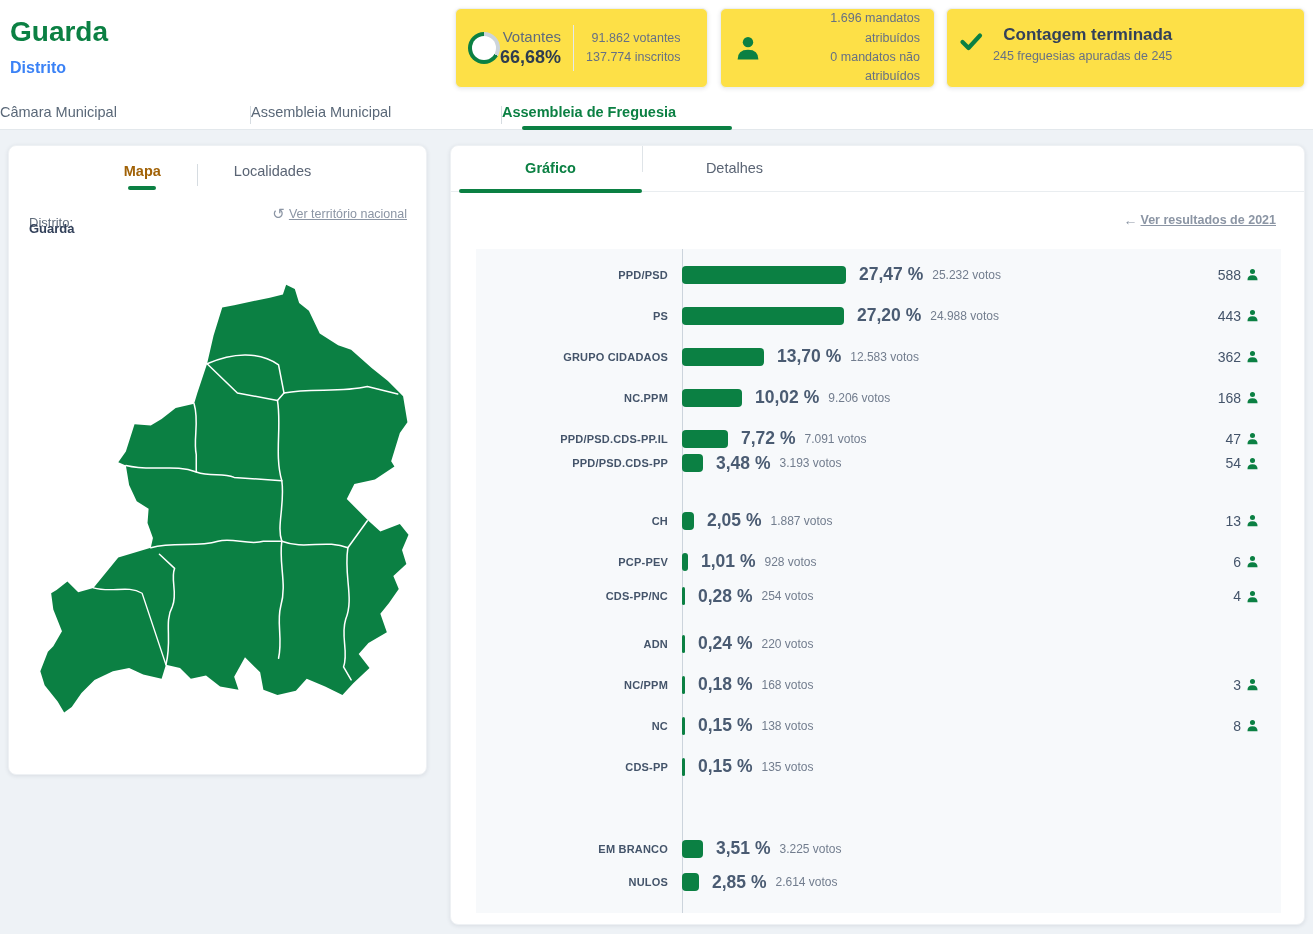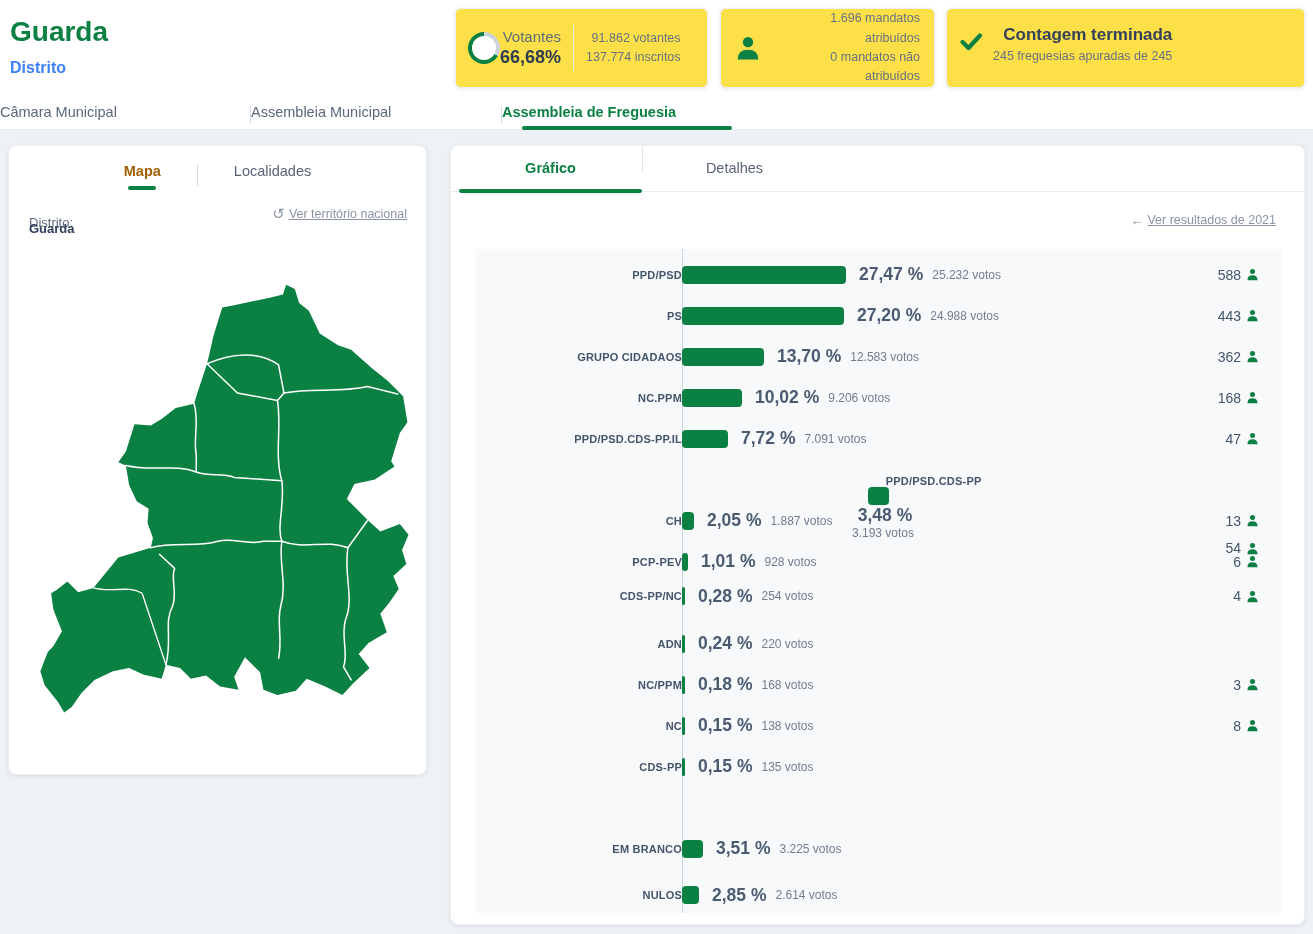--- a/index.html
+++ b/index.html
@@ -78,28 +78,28 @@
   .result-tab { width:183px; text-align:center; font-size:14.5px; color:#5a6474;
     position:relative; height:46px; line-height:44px; cursor:pointer; }
   .result-tab.active { color:#0b8043; font-weight:bold; }
   .result-tab.active::after { content:""; position:absolute; left:0; right:0; bottom:-1px;
     height:4px; background:#0b8043; border-radius:2px; }
   .result-tab-div { width:1px; height:26px; background:#dfe4e8; }
 
   .history-link { position:absolute; right:28px; top:66px; font-size:12.5px; color:#8b95a4;
     cursor:pointer; display:flex; align-items:center; gap:3px; }
   .history-link .arrow-glyph { font-size:14px; }
-  .history-link span.link-text { text-decoration:underline; }
+  .history-link span.link-text { text-decoration:underline;font-weight:bold; }
 
   .plot { position:absolute; left:25px; top:103px; width:805px; height:664px; background:#f7f9fb; }
   .axis-line { position:absolute; left:206px; top:0; width:1px; height:664px; background:#ccd4dc; }
 
   .chart-row { position:absolute; left:0; height:34px; width:100%;
     display:flex; align-items:center; }
-  .party-label { width:206px; padding-right:0; text-align:right; font-size:11px;
+  .party-label { width:206px; padding-right:14px; text-align:right; font-size:11px;
     font-weight:bold; color:#44546a; letter-spacing:.2px; flex:0 0 auto; }
   .result-bar { height:18px; background:#0b8043; border-radius:4px; flex:0 0 auto; }
   .percent-value { margin-left:13px; font-size:17.5px; font-weight:bold; color:#4a5b72; white-space:nowrap; }
   .votes-value { margin-left:9px; font-size:12px; color:#727d8e; white-space:nowrap; }
   .mandates { margin-left:auto; padding-right:22px; display:flex; align-items:center; gap:5px; }
   .mandates-count { font-size:14px; color:#44546a; }
 </style>
 </head>
 <body>
 
@@ -267,21 +267,21 @@
         <span class="percent-value">7,72 %</span>
         <span class="votes-value">7.091 votos</span>
         <div class="mandates">
           <span class="mandates-count">47</span>
           <svg width="13" height="13" viewBox="0 0 16 16">
   <circle cx="8" cy="4.2" r="3.1" fill="#0b8043"></circle>
   <path d="M1.8 15 q0 -6 6.2 -6 q6.2 0 6.2 6 z" fill="#0b8043"></path>
           </svg>
         </div>
       </div>
-      <div class="chart-row" style="top: 226px; height: 34px; flex-direction: column;">
+      <div class="chart-row" style="top: 197px; height: 34px;">
         <div class="party-label">PPD/PSD.CDS-PP</div>
         <div class="result-bar" style="width: 21px;"></div>
         <span class="percent-value">3,48 %</span>
         <span class="votes-value">3.193 votos</span>
         <div class="mandates">
           <span class="mandates-count">54</span>
           <svg width="13" height="13" viewBox="0 0 16 16">
   <circle cx="8" cy="4.2" r="3.1" fill="#0b8043"></circle>
   <path d="M1.8 15 q0 -6 6.2 -6 q6.2 0 6.2 6 z" fill="#0b8043"></path>
           </svg>
@@ -363,20 +363,20 @@
         <div class="result-bar" style="width: 3px;"></div>
         <span class="percent-value">0,15 %</span>
         <span class="votes-value">135 votos</span>
       </div>
       <div class="chart-row" style="top: 582.5px; height: 34px;">
         <div class="party-label">EM BRANCO</div>
         <div class="result-bar" style="width: 21px;"></div>
         <span class="percent-value">3,51 %</span>
         <span class="votes-value">3.225 votos</span>
       </div>
-      <div class="chart-row" style="top: 629px; height: 34px;">
+      <div class="chart-row" style="top: 616px; height: 34px;">
         <div class="party-label">NULOS</div>
         <div class="result-bar" style="width: 17px;"></div>
         <span class="percent-value">2,85 %</span>
         <span class="votes-value">2.614 votos</span>
       </div>
     </div>
 </div>
 
 </body></html>

